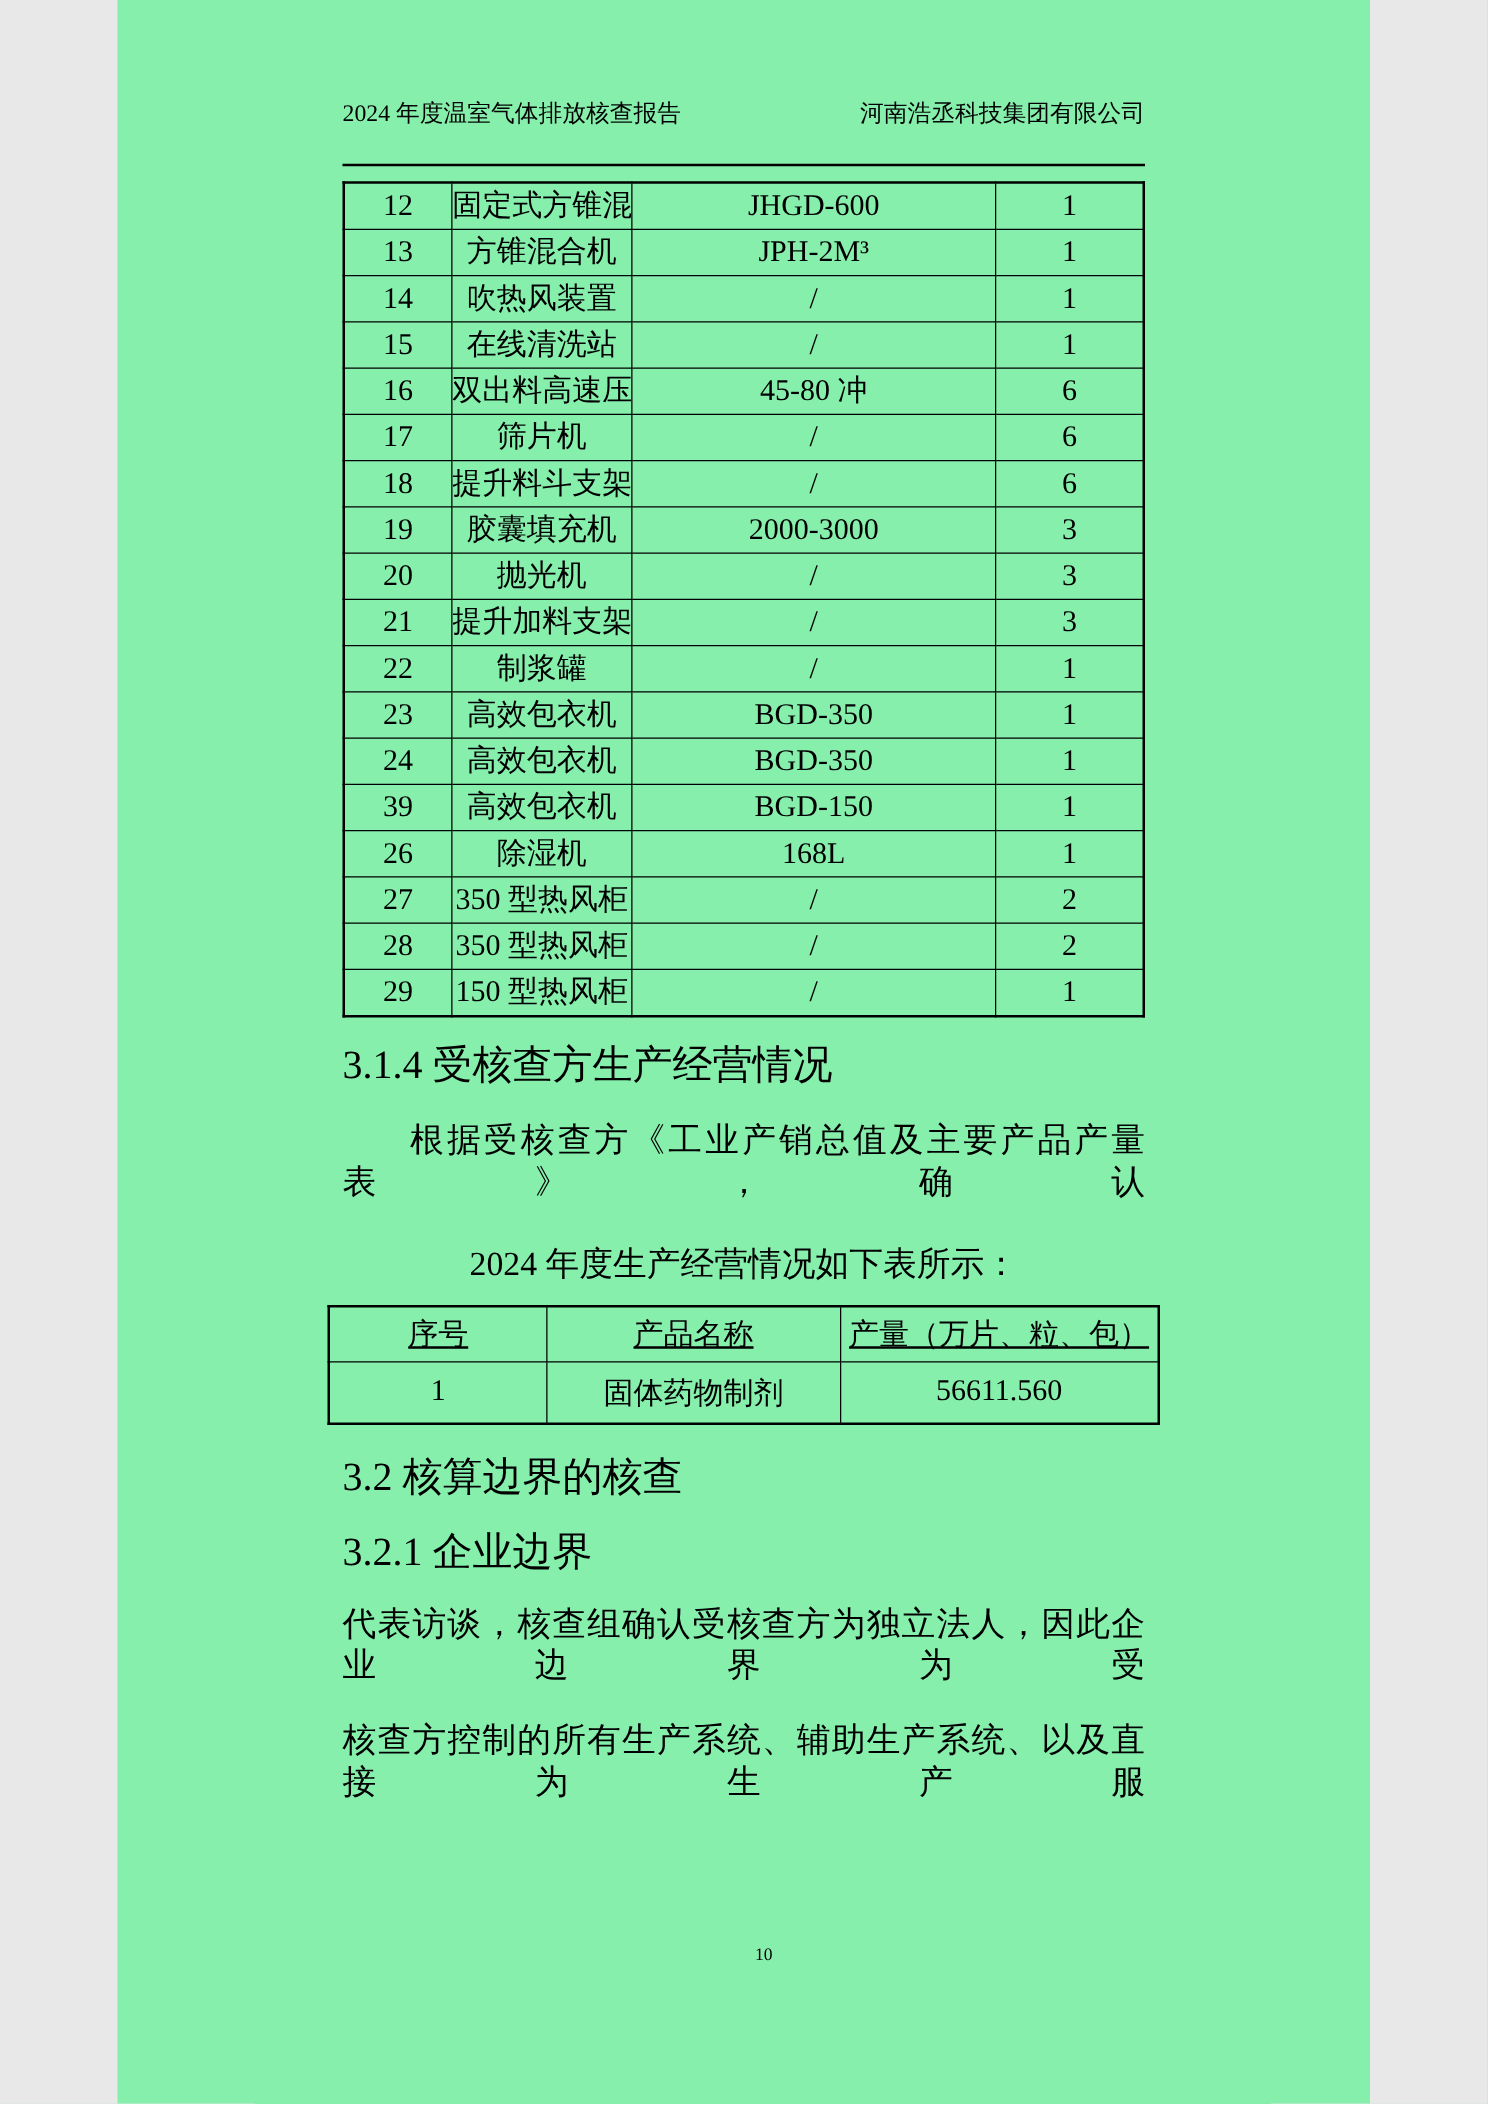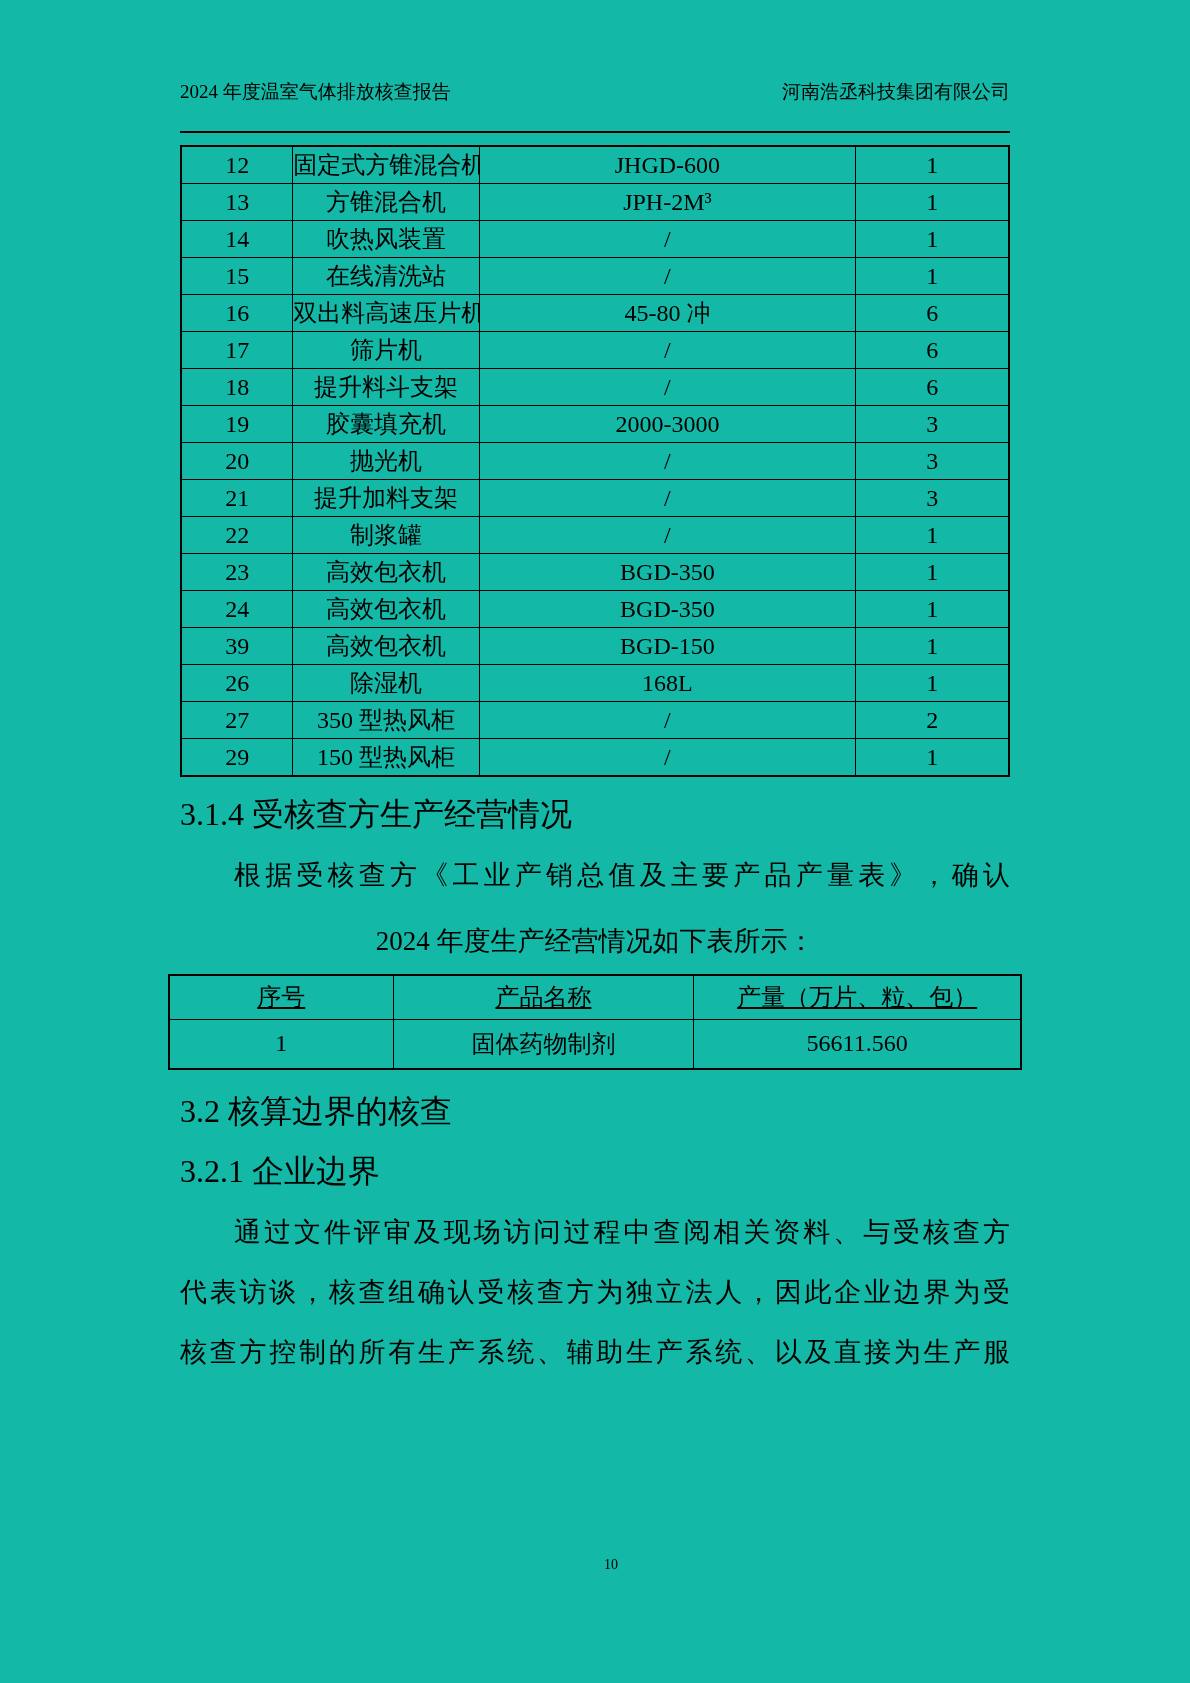--- a/index.html
+++ b/index.html
@@ -1,19 +1,19 @@
 <!DOCTYPE html>
 <html><head>
 <meta charset="utf-8">
 <style>
   * { margin: 0; padding: 0; box-sizing: border-box; }
   html, body { background: #e8e8e8; }
   .page {
-    width: 1190px; height: 1683px;
-    background: #14b8a6;
+    width: 1002px; height: 1683px;
+    background: #86efac;
     margin: 0 auto;
     position: relative;
     font-family: "Liberation Serif", "DejaVu Serif", serif;
     color: #000000;
     overflow: hidden;
   }
   .content { padding: 80px 180px 0 180px; }
 
   .doc-header {
     display: flex; justify-content: space-between; align-items: baseline;
@@ -202,20 +202,26 @@
             <td>1</td>
           </tr>
 
           <tr>
             <td>27</td>
             <td>350 型热风柜</td>
             <td>/</td>
             <td>2</td>
           </tr>
 
+          <tr>
+            <td>28</td>
+            <td>350 型热风柜</td>
+            <td>/</td>
+            <td>2</td>
+          </tr>
 
           <tr>
             <td>29</td>
             <td>150 型热风柜</td>
             <td>/</td>
             <td>1</td>
           </tr>
         </tbody>
     </table>
 
@@ -240,20 +246,19 @@
           <td>1</td>
           <td>固体药物制剂</td>
           <td>56611.560</td>
         </tr>
       </tbody>
     </table>
 
     <div class="heading h-32">3.2 核算边界的核查</div>
     <div class="heading h-321">3.2.1 企业边界</div>
 
-    <span class="bodyline jline indent p2l1">通过文件评审及现场访问过程中查阅相关资料、与受核查方</span>
     <span class="bodyline jline p2l2">代表访谈，核查组确认受核查方为独立法人，因此企业边界为受</span>
     <span class="bodyline jline p2l3">核查方控制的所有生产系统、辅助生产系统、以及直接为生产服</span>
 
   </div>
 
   <div class="page-number">10</div>
 </div>
 
 </body></html>

